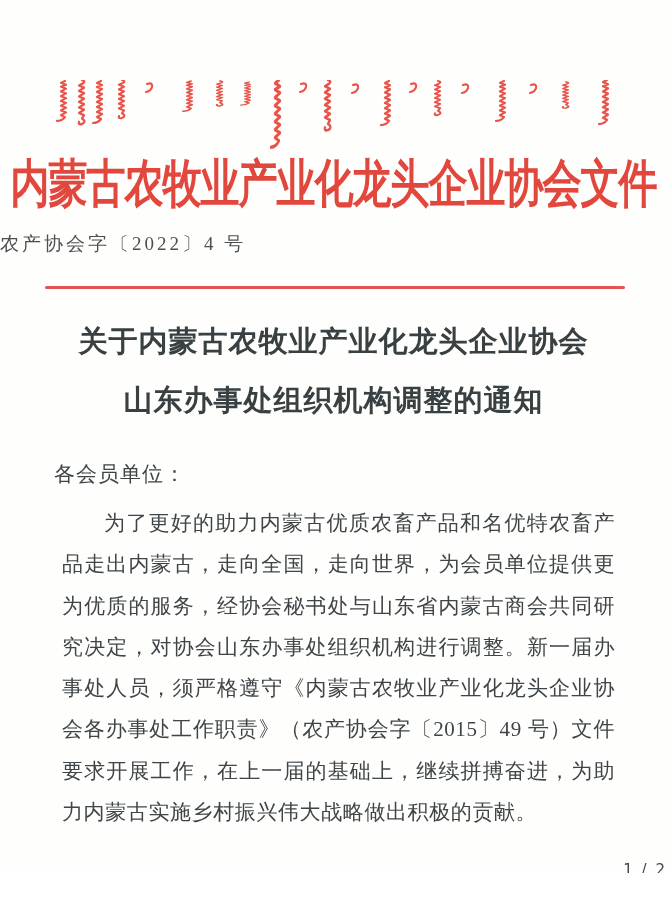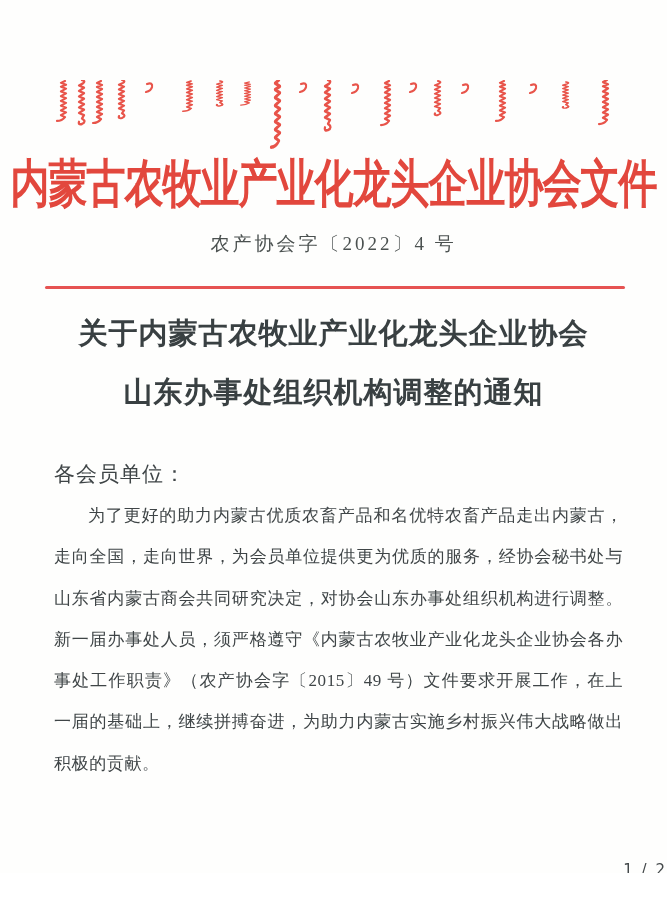--- a/index.html
+++ b/index.html
@@ -28,55 +28,55 @@
     font-size:39px;
     font-weight:900;
     color:var(--header_red);
     letter-spacing:-1px;
     transform:scaleY(1.32);
     transform-origin:top center;
     white-space:nowrap;
   }
   .doc-number{
     position:absolute;top:231px;left:0;right:0;
-    text-align:center;
+    text-align:left;
     font-size:19px;
     letter-spacing:3px;
     color:#4b5150;
   }
   .red-rule{
     position:absolute;top:286px;left:45px;width:580px;height:3px;
     background:var(--rule_red);
     border-radius:2px;
   }
   .doc-title{
     position:absolute;left:0;right:0;
-    margin:0;
+    margin:8px;
     text-align:center;
     font-size:29px;
     font-weight:700;
     letter-spacing:1px;
     color:var(--heading_text);
     white-space:nowrap;
   }
   .doc-title.line1{top:314px;}
   .doc-title.line2{top:373px;text-align:center;}
   .body-block{
     position:absolute;left:54px;top:454px;width:569px;
     color:var(--body_text);
   }
   .salutation{
     font-size:21px;
     line-height:41px;
     letter-spacing:1px;
   }
   .paragraph{
-    margin:0;
+    margin:8px;
     text-indent:2em;
-    font-size:17px;
+    font-size:21px;
     line-height:41.3px;
     letter-spacing:0.6px;
     text-align:justify;
     text-align-last:left;
     color:var(--body_text);
   }
   .page-number{
     position:absolute;top:861px;left:0;right:0;
     text-align:right;
     font-size:15px;

